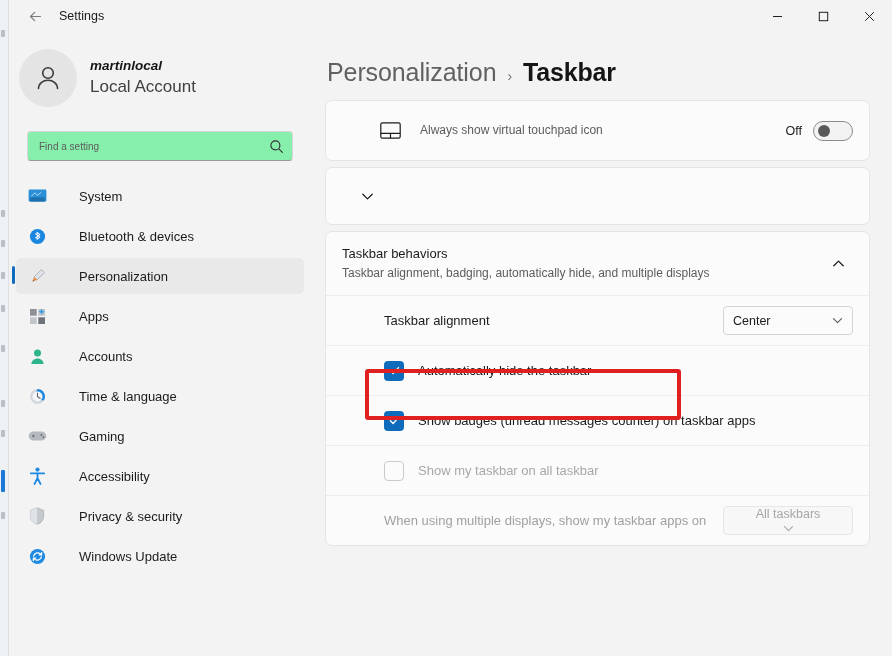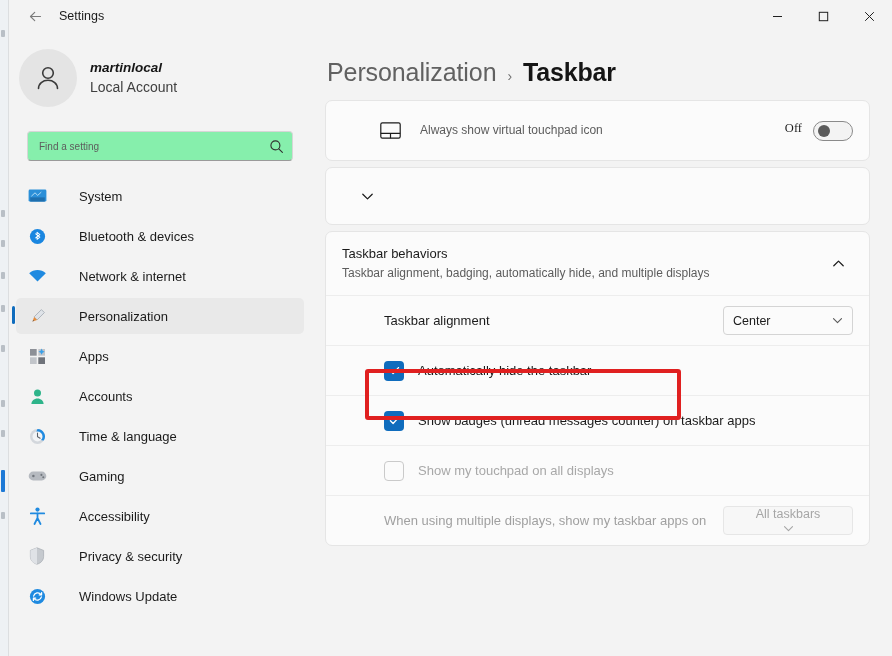--- a/index.html
+++ b/index.html
@@ -90,21 +90,21 @@
   }
   .account-text { margin-left: 13px; }
   .account-name {
     font-size: 13.5px;
     font-weight: bold;
     color: #151515;
     line-height: 1.35;
     font-style: italic;
   }
   .account-type {
-    font-size: 14px;
+    font-size: 17px;
     color: #404040;
     line-height: 1.35;
   }
 
   .search-wrap {
     position: relative;
     margin: 24px 22px 0 18px;
     height: 30px;
   }
   .search-input {
@@ -213,24 +213,23 @@
     color: #1b1b1b;
     line-height: 1.45;
   }
   .row-sub {
     font-size: 12px;
     color: #5c5c5c;
     line-height: 1.45;
     margin-top: 1px;
   }
   .row-right {
-    display: flex; align-items: flex-start;
+    display: flex; align-items: center;
     margin-left: 14px;
     flex: none;
-    font-family: Liberation Serif, serif;
   }
   .toggle-label {
     font-size: 12.5px;
     color: #1b1b1b;
     margin-right: 11px;
   }
 
   .toggle {
     width: 40px; height: 20px;
     border-radius: 10px;
@@ -421,28 +420,20 @@
       <div class="navitem">
         <span class="navicon">
           <svg width="17" height="17" viewBox="0 0 17 17" fill="none">
             <circle cx="8.5" cy="8.5" r="7.6" fill="#1a86e0"></circle>
             <path d="M6.4 5.6l4.4 3.5-2.7 2.2V4.3l2.7 2.3-4.4 3.5" stroke="#fff" stroke-width="1.05" fill="none" stroke-linejoin="round"></path>
           </svg>
         </span>
         <span class="navlabel">Bluetooth &amp; devices</span>
       </div>
 
-      <div class="navitem">
-        <span class="navicon">
-          <svg width="19" height="14" viewBox="0 0 19 14" fill="none">
-            <path d="M1.2 4.2C3.6 2 6.4 1 9.5 1s5.9 1 8.3 3.2L9.5 12.6 1.2 4.2z" fill="#1f8ae0"></path>
-          </svg>
-        </span>
-        <span class="navlabel">Network &amp; internet</span>
-      </div>
 
       <div class="navitem selected">
         <span class="navicon">
           <svg width="19" height="19" viewBox="0 0 19 19" fill="none">
             <path d="M13.4 2.6l3 3-7.3 7.3-3-3 7.3-7.3z" fill="#dfe3e8" stroke="#9aa2ab" stroke-width="0.7"></path>
             <path d="M6.1 9.9l3 3-4.6 1.6 1.6-4.6z" fill="#e58b3a"></path>
             <path d="M4.5 14.5l1.2-.4.4-1.2c-.9.1-1.5.7-1.6 1.6z" fill="#555"></path>
           </svg>
         </span>
         <span class="navlabel">Personalization</span>
@@ -608,21 +599,21 @@
           <div class="checkbox checked">
             <svg width="13" height="13" viewBox="0 0 13 13" fill="none">
               <path d="M2.4 6.8l2.7 2.7 5.4-5.9" stroke="#fff" stroke-width="1.35" stroke-linecap="round" stroke-linejoin="round"></path>
             </svg>
           </div>
           <span class="chk-label">Show badges (unread messages counter) on taskbar apps</span>
         </div>
 
         <div class="chk-row">
           <div class="checkbox unchecked"></div>
-          <span class="chk-label disabled">Show my touchpad on all displays</span>
+          <span class="chk-label disabled">Show my taskbar on all taskbar</span>
         </div>
 
         <div class="subrow">
           <span class="subrow-label disabled">When using multiple displays, show my taskbar apps on</span>
           <div class="combo disabled">
             <span class="combo-value">All taskbars</span>
             <span class="combo-chev">
               <svg width="11" height="11" viewBox="0 0 11 11" fill="none">
                 <path d="M1.5 3.6L5.5 7.6l4-4" stroke="currentColor" stroke-width="1.1" stroke-linecap="round" stroke-linejoin="round"></path>
               </svg>

